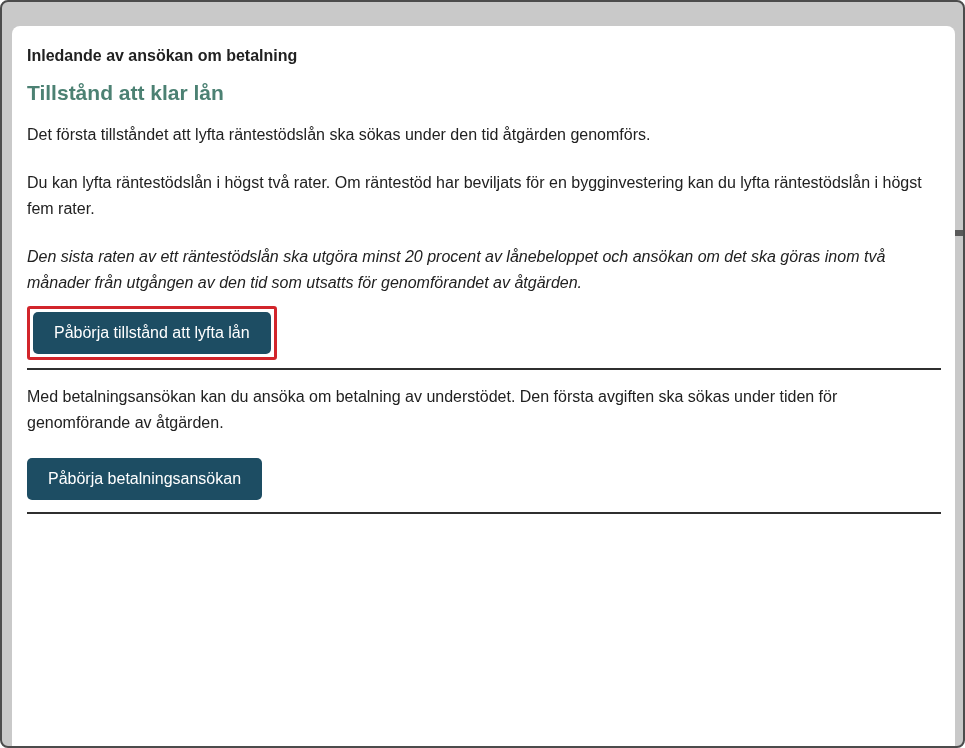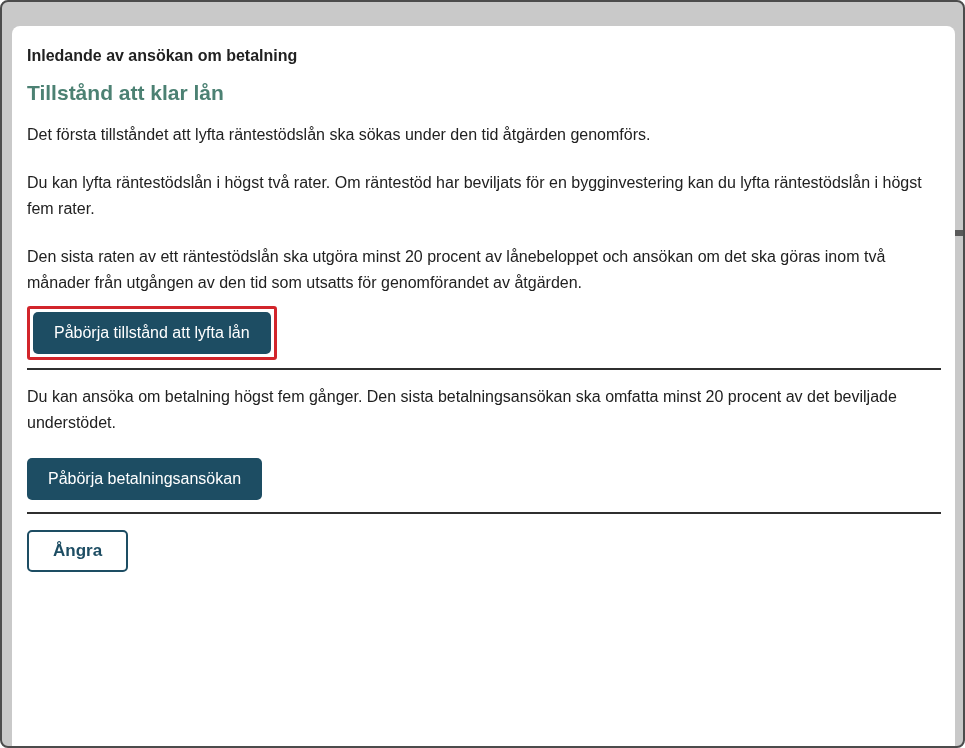--- a/index.html
+++ b/index.html
@@ -41,21 +41,21 @@
     margin-bottom: 16px;
   }
 
   .body-text {
     font-size: 16px;
     line-height: 26px;
     color: #212121;
     margin-bottom: 22px;
     max-width: 914px;
   }
-  .body-text.tight { margin-bottom: 10px; }
+  .body-text.tight { margin-bottom: 10px; font-style: italic; }
 
   .btn-primary {
     display: inline-block;
     background: #1d4d63;
     color: #ffffff;
     font-family: "Liberation Sans", sans-serif;
     font-size: 16px;
     font-weight: normal;
     line-height: 20px;
     padding: 11px 21px;
@@ -127,28 +127,27 @@
           <button class="btn-primary">Påbörja tillstånd att lyfta lån</button>
         </span>
       </div>
     </div>
 
     <hr class="section-divider divider-1">
 
     
     <div>
 
+      <p class="body-text">Med betalningsansökan kan du ansöka om betalning av understödet. Den första avgiften ska sökas under tiden för genomförande av åtgärden.</p>
 
-      <p class="body-text">Du kan ansöka om betalning högst fem gånger. Den sista betalningsansökan ska omfatta minst 20 procent av det beviljade understödet.</p>
 
 
       <button class="btn-primary">Påbörja betalningsansökan</button>
     </div>
 
     <hr class="section-divider divider-2">
 
-    <button class="btn-secondary">Ångra</button>
 
   </div>
 
   <div class="scroll-tick"></div>
 
 </div>
 
 </body></html>

